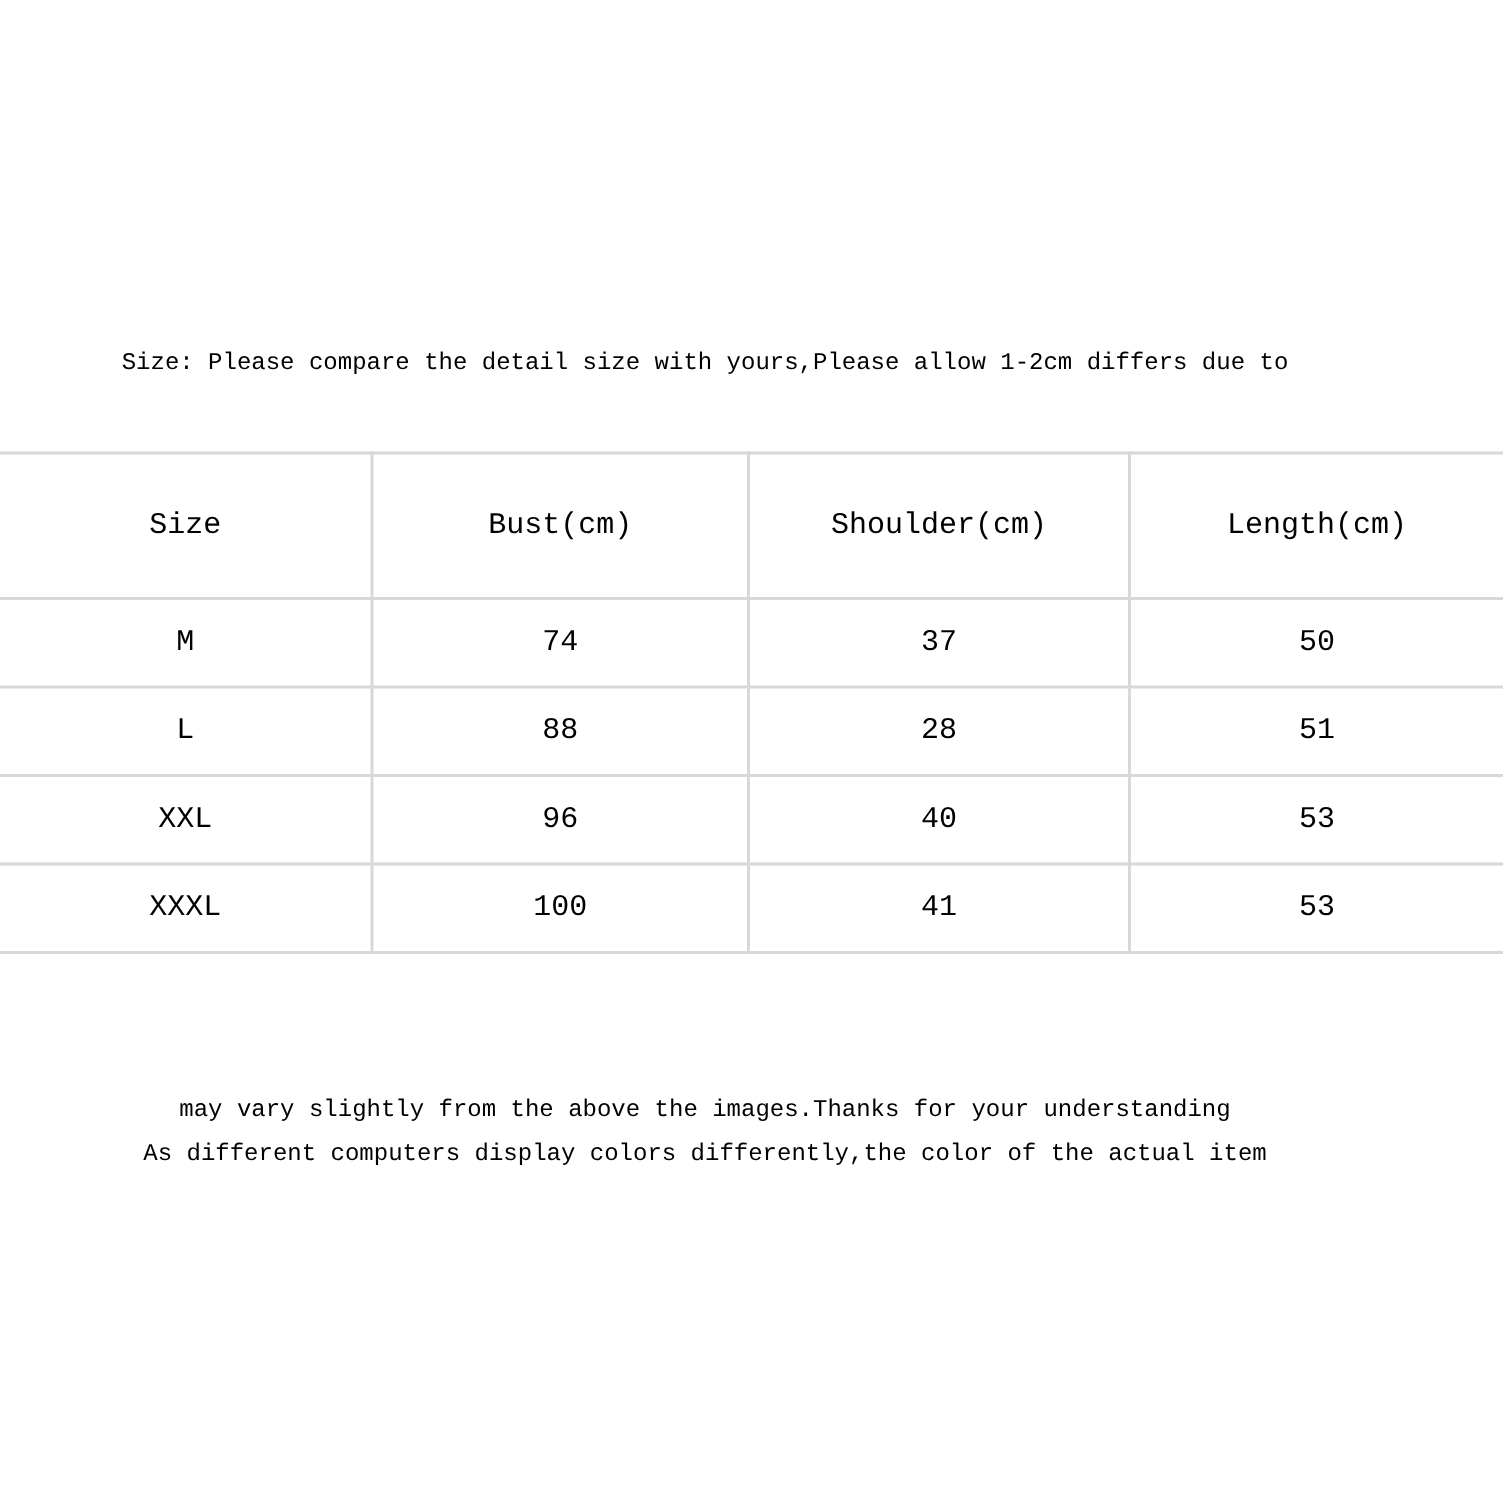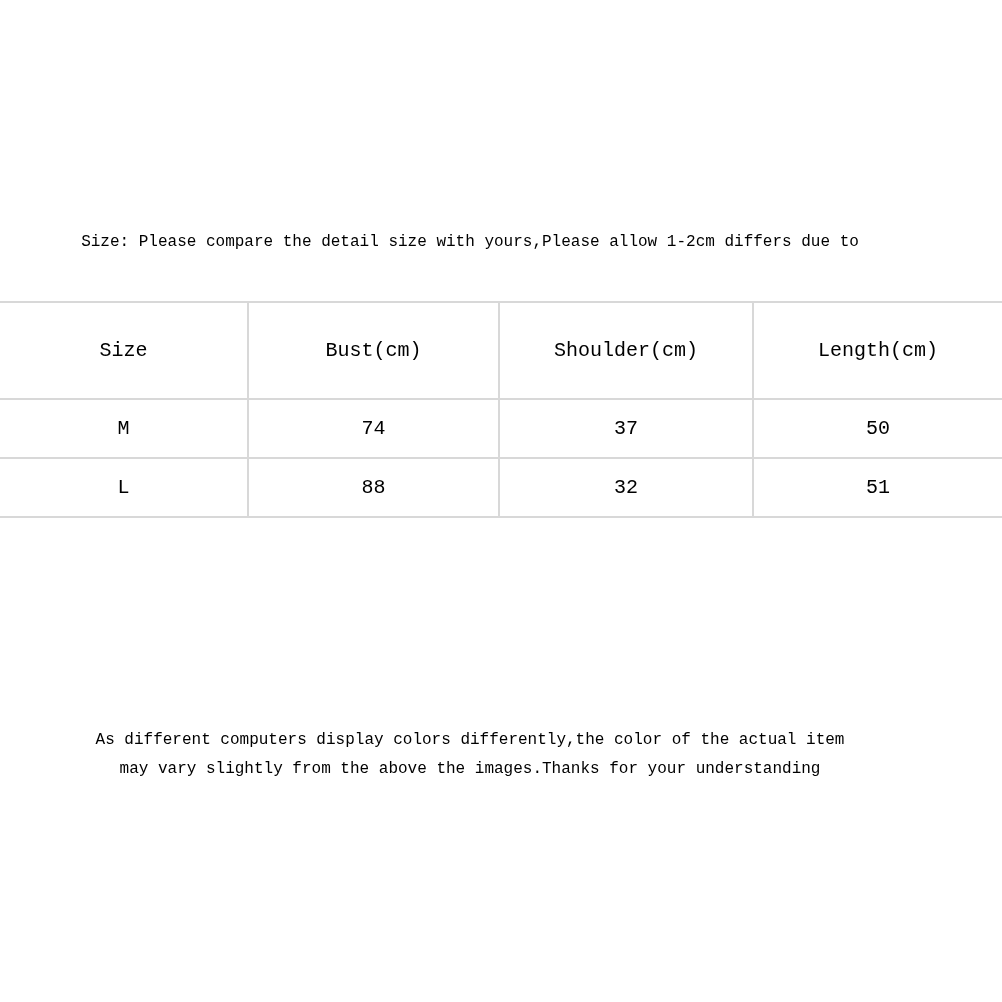--- a/index.html
+++ b/index.html
@@ -84,22 +84,34 @@
   <tbody>
     <tr>
       <td>M</td>
       <td>74</td>
       <td>37</td>
       <td>50</td>
     </tr>
     <tr>
       <td>L</td>
       <td>88</td>
-      <td>32</td>
+      <td>28</td>
       <td>51</td>
+    </tr>
+    <tr>
+      <td>XXL</td>
+      <td>96</td>
+      <td>40</td>
+      <td>53</td>
+    </tr>
+    <tr>
+      <td>XXXL</td>
+      <td>100</td>
+      <td>41</td>
+      <td>53</td>
     </tr>
   </tbody>
 </table>
 
 <div class="note note-bottom">
+  <div>may vary slightly from the above the images.Thanks for your understanding</div>
   <div>As different computers display colors differently,the color of the actual item</div>
-  <div>may vary slightly from the above the images.Thanks for your understanding</div>
 </div>
 
 </body></html>

